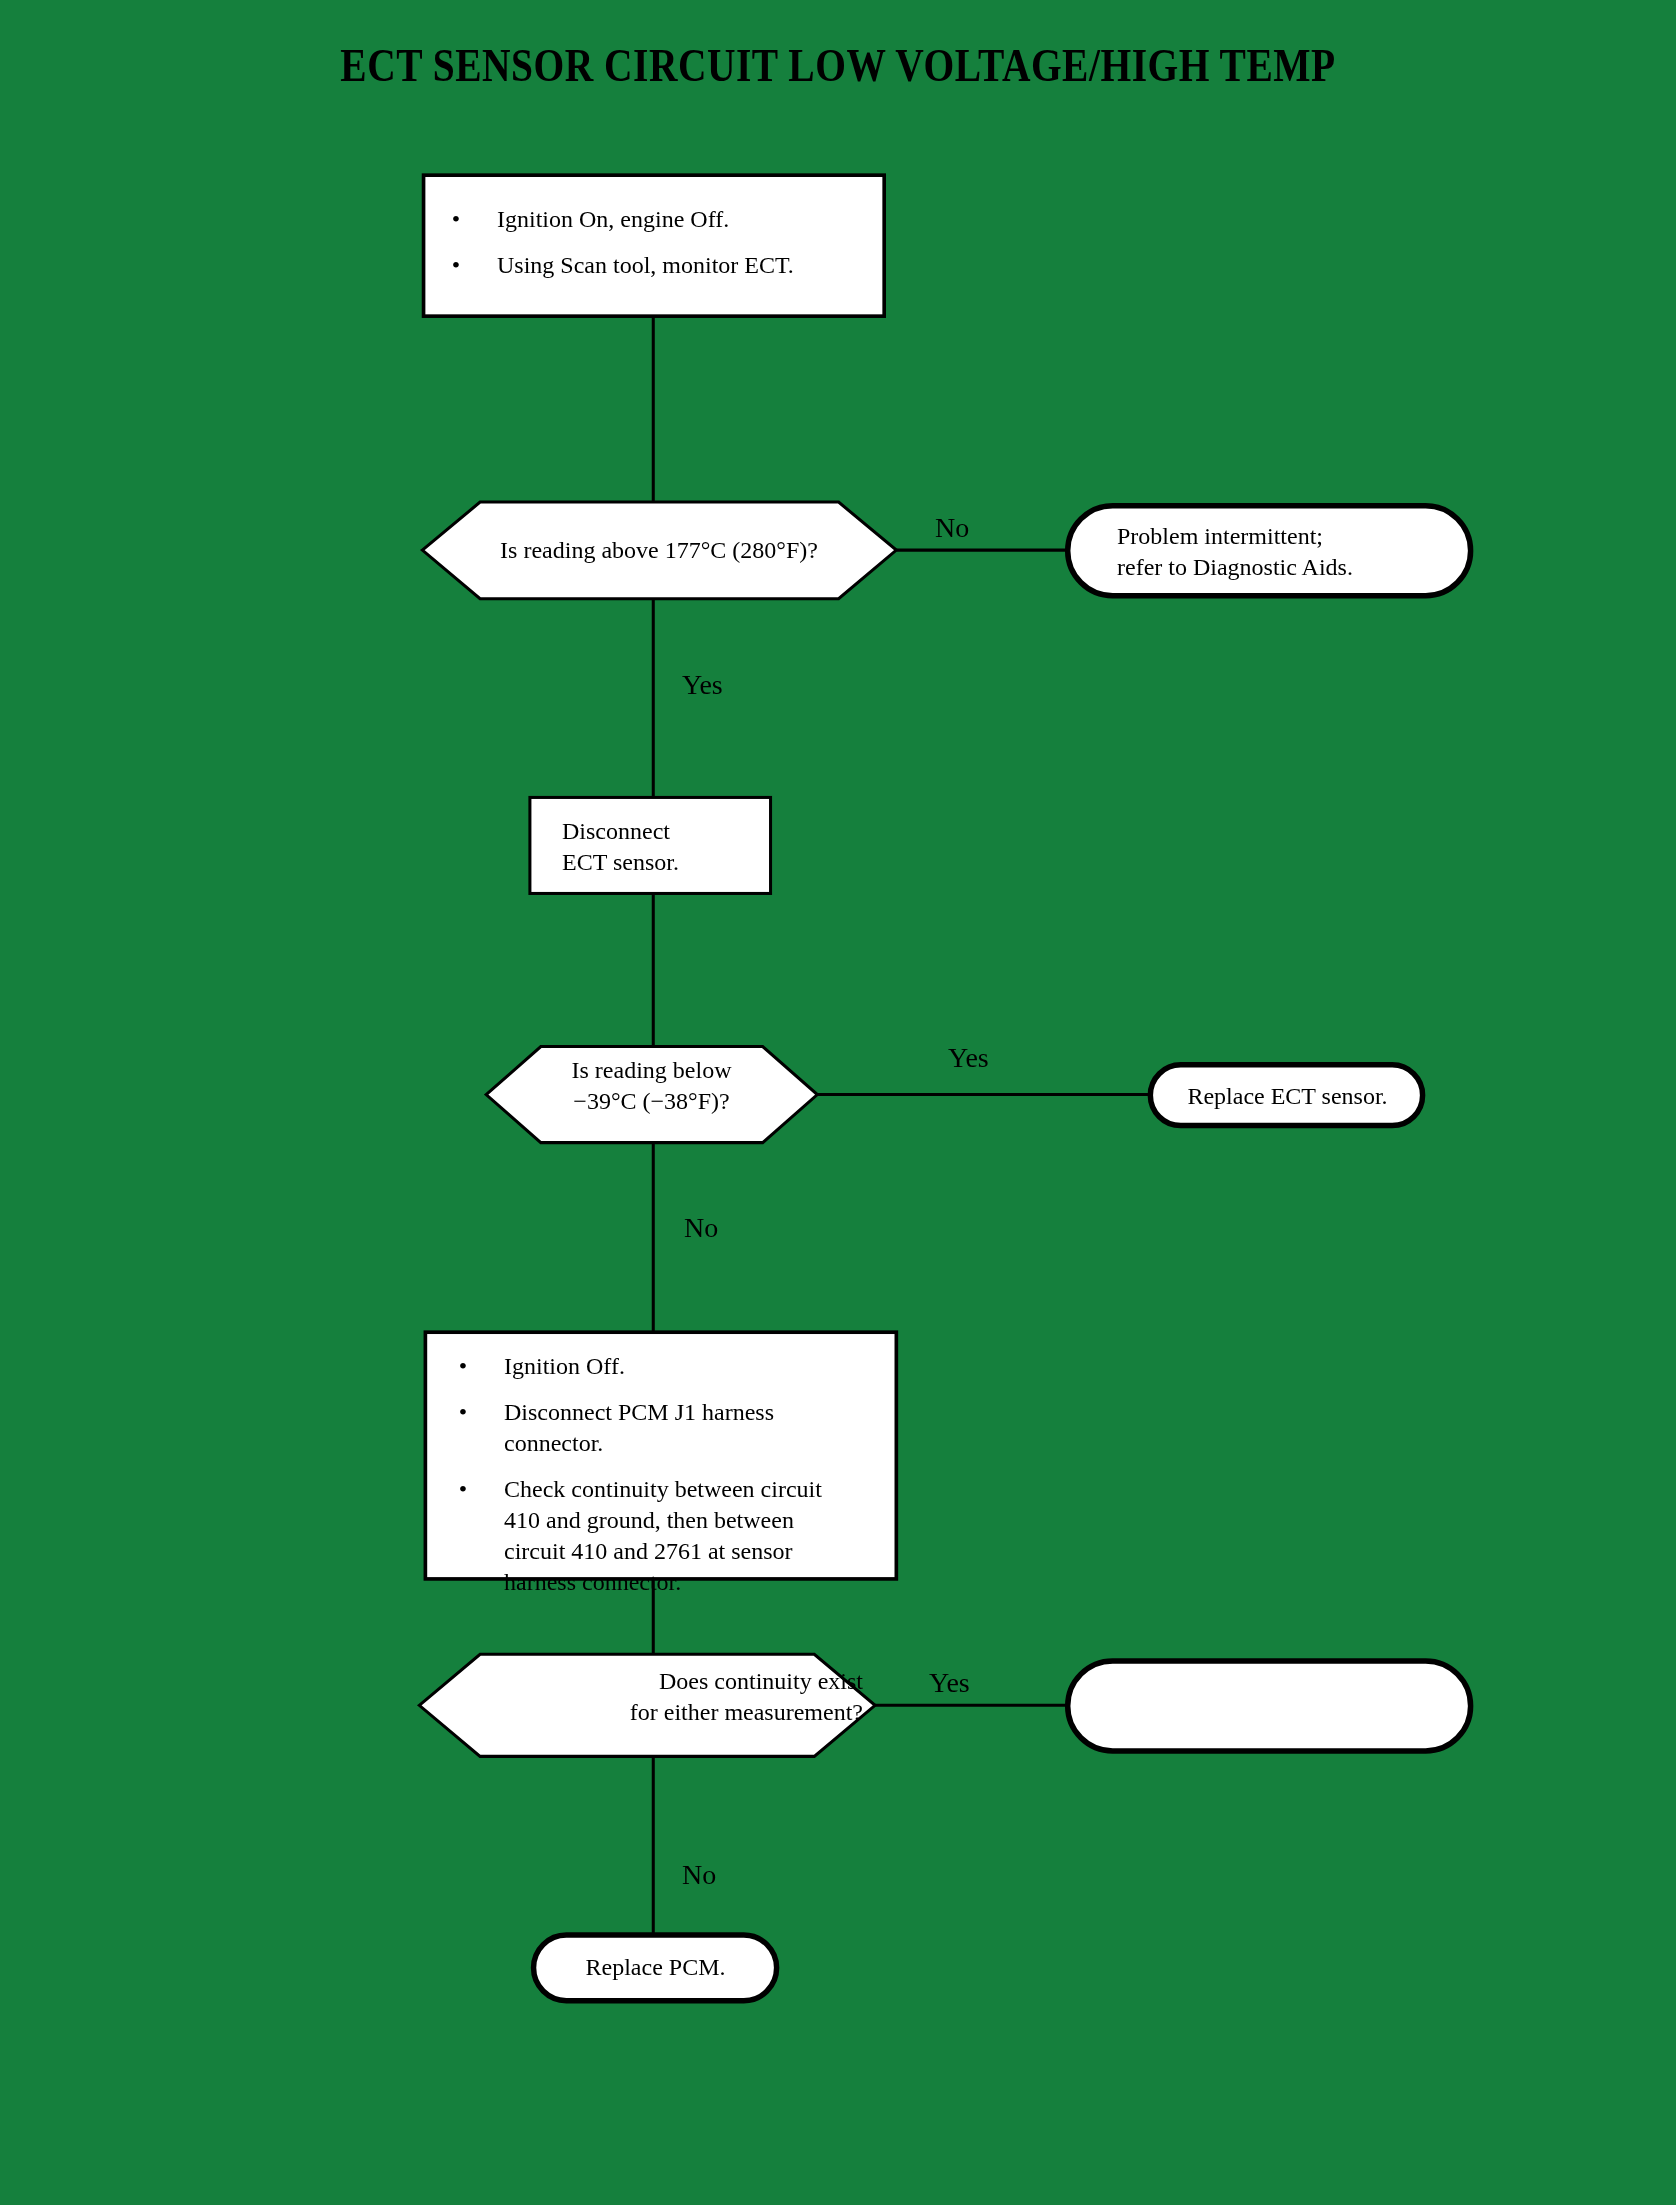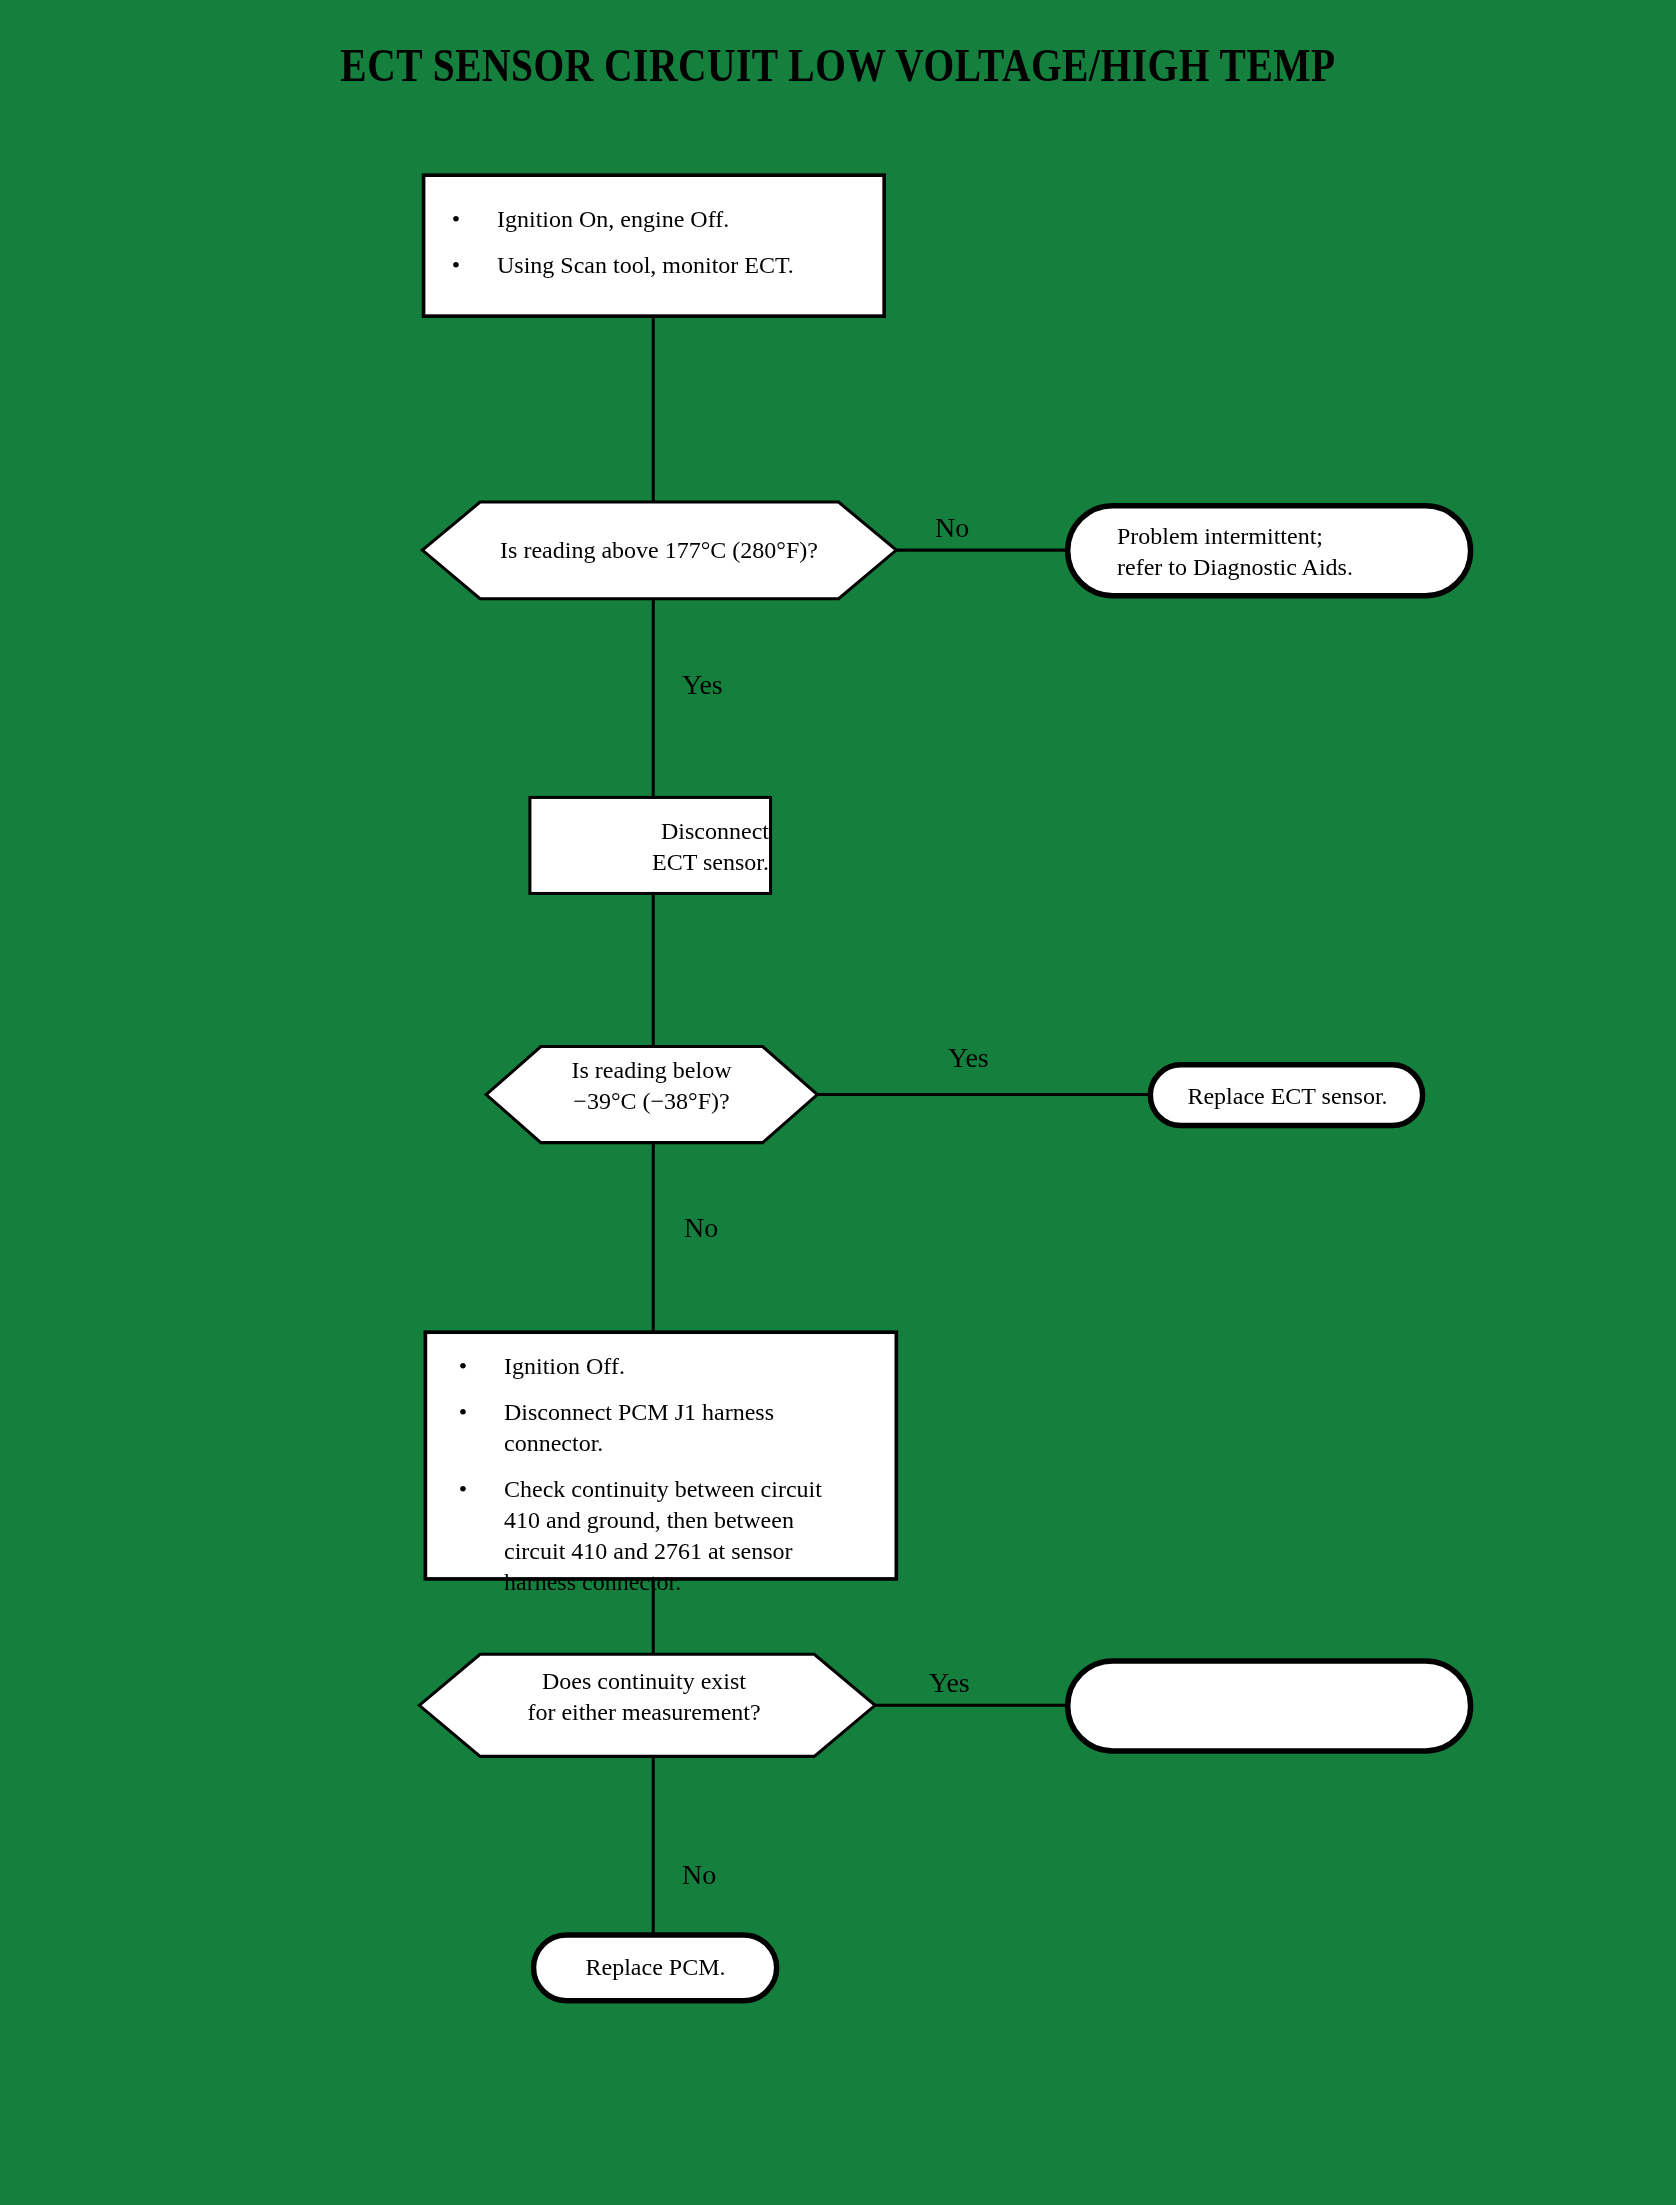--- a/index.html
+++ b/index.html
@@ -148,21 +148,21 @@
 
   <div class="node-text" style="left:1117px; top:521px; width:353px;">
     <div>Problem intermittent;</div>
     <div>refer to Diagnostic Aids.</div>
   </div>
 
   <div class="edge-label" style="left:935px; top:514px;">No</div>
 
   <div class="edge-label" style="left:682px; top:671px;">Yes</div>
 
-  <div class="node-text" style="left:562px; top:816px; width:207px;text-align:right;">
+  <div class="node-text" style="left:562px; top:816px; width:207px;">
     <div>Disconnect</div>
     <div>ECT sensor.</div>
   </div>
 
   <div class="node-text center" style="left:492px; top:1055px; width:319px;">
     <div>Is reading below</div>
     <div>−39°C (−38°F)?</div>
   </div>
 
   <div class="node-text center" style="left:1157px; top:1081px; width:261px;">
@@ -187,21 +187,21 @@
       <li>
         <span class="bdot">•</span>
         <span class="pre" style="white-space: pre-line;">Check continuity between circuit
 410 and ground, then between
 circuit 410 and 2761 at sensor
 harness connector.</span>
       </li>
     </ul>
   </div>
 
-  <div class="node-text center" style="left:425px; top:1666px; width:438px;">
+  <div class="node-text center" style="left:425px; top:1666px; width:438px;text-align:right;">
     <div>Does continuity exist</div>
     <div>for either measurement?</div>
   </div>
 
 
   <div class="edge-label" style="left:929px; top:1669px;">Yes</div>
 
   <div class="edge-label" style="left:682px; top:1861px;">No</div>
 
   <div class="node-text center" style="left:540px; top:1952px; width:231px;text-align:center;">

